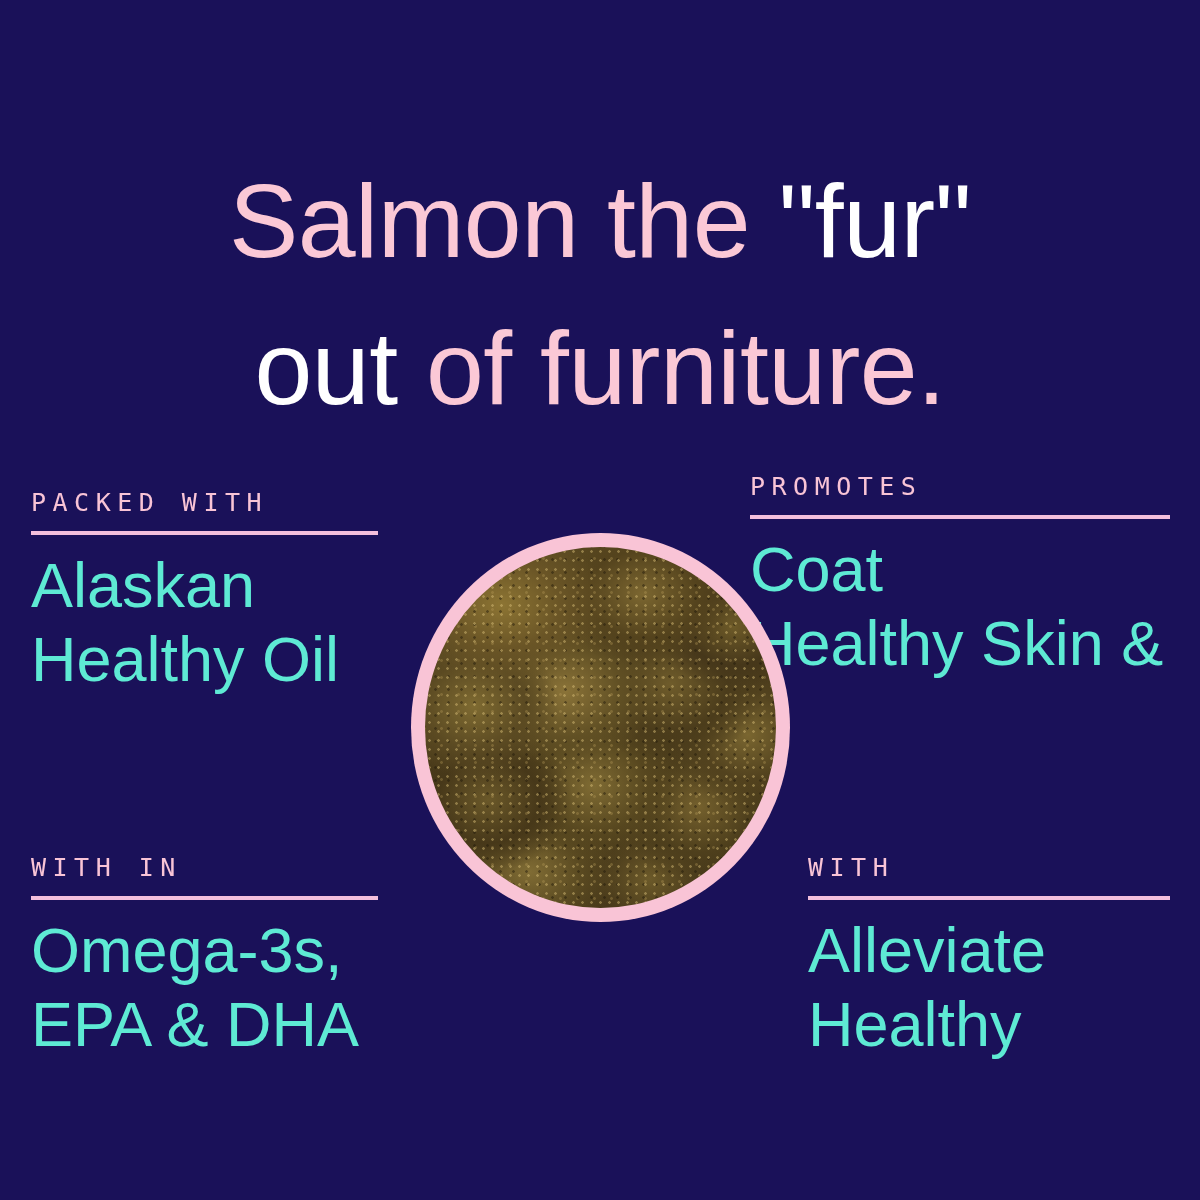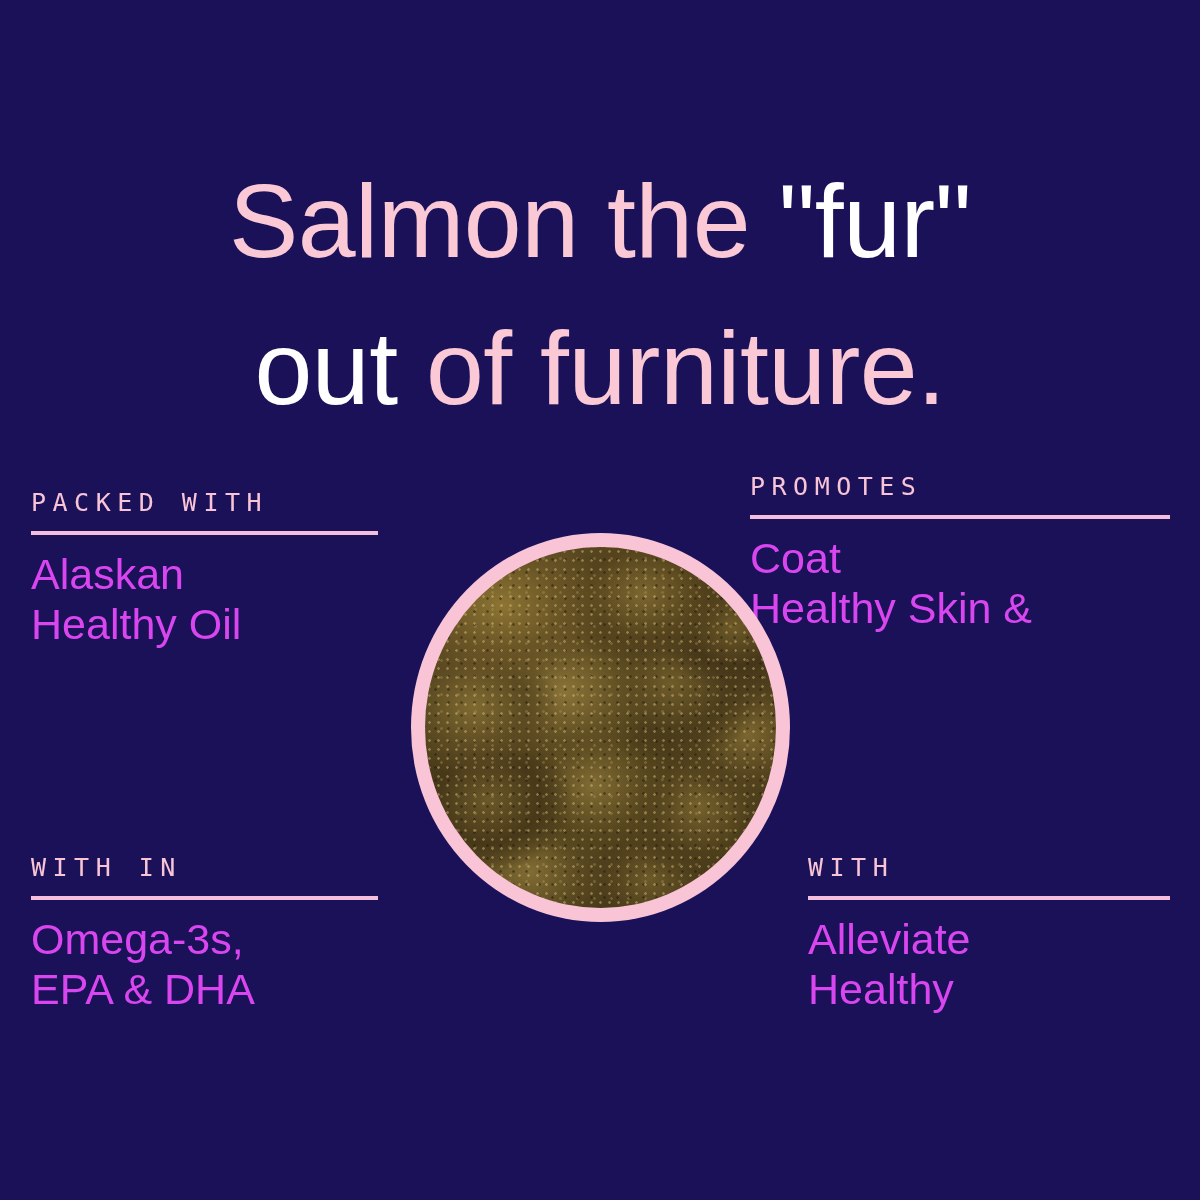--- a/index.html
+++ b/index.html
@@ -53,23 +53,23 @@
     line-height: 1;
     white-space: nowrap;
   }
   .feature .rule {
     height: 4px;
     background: #f3bfdc;
     margin-top: 16px;
   }
   .feature .value {
     margin-top: 14px;
-    font-size: 43px;
+    font-size: 63px;
     line-height: 1.17;
-    color: #d946ef;
+    color: #5eead4;
     font-weight: 400;
   }
   .feature .value span { display: block; white-space: nowrap; }
 
   .feature.left { text-align: left; }
   .feature.right { text-align: left; }
 
   #feature-packed-with { left: 31px;  top: 474px;  width: 347px; margin-top: 16px; }
   #feature-rich-in     { left: 31px;  top: 855px;  width: 347px; }
   #feature-promotes    { left: 750px; top: 474px;  width: 420px; }

